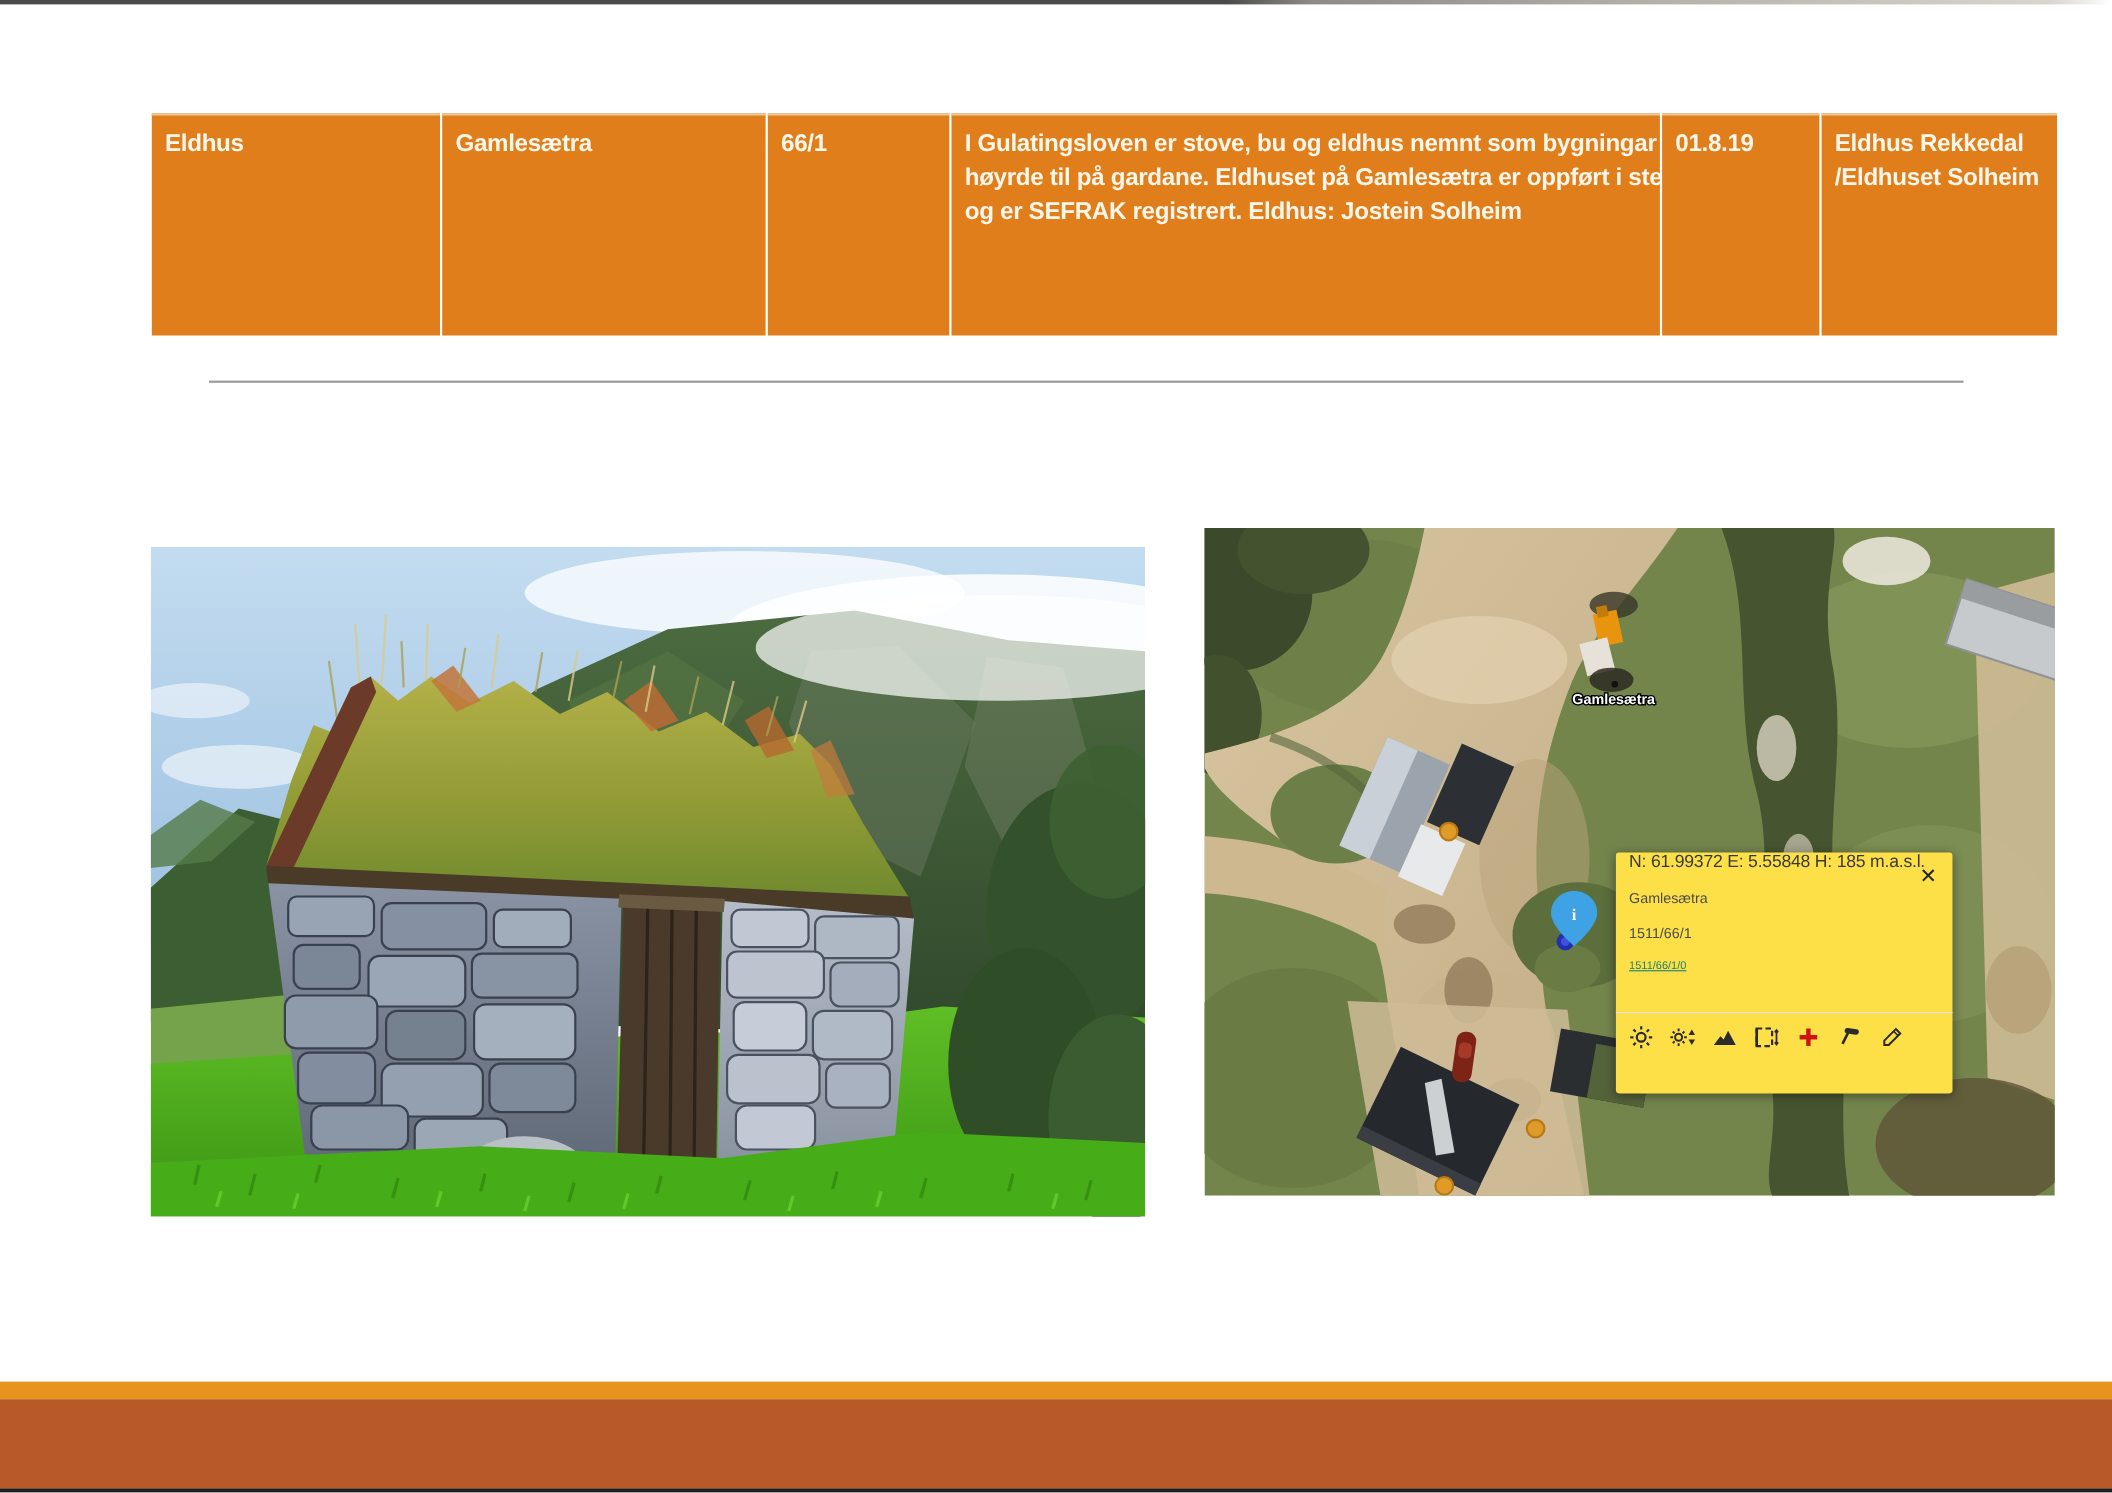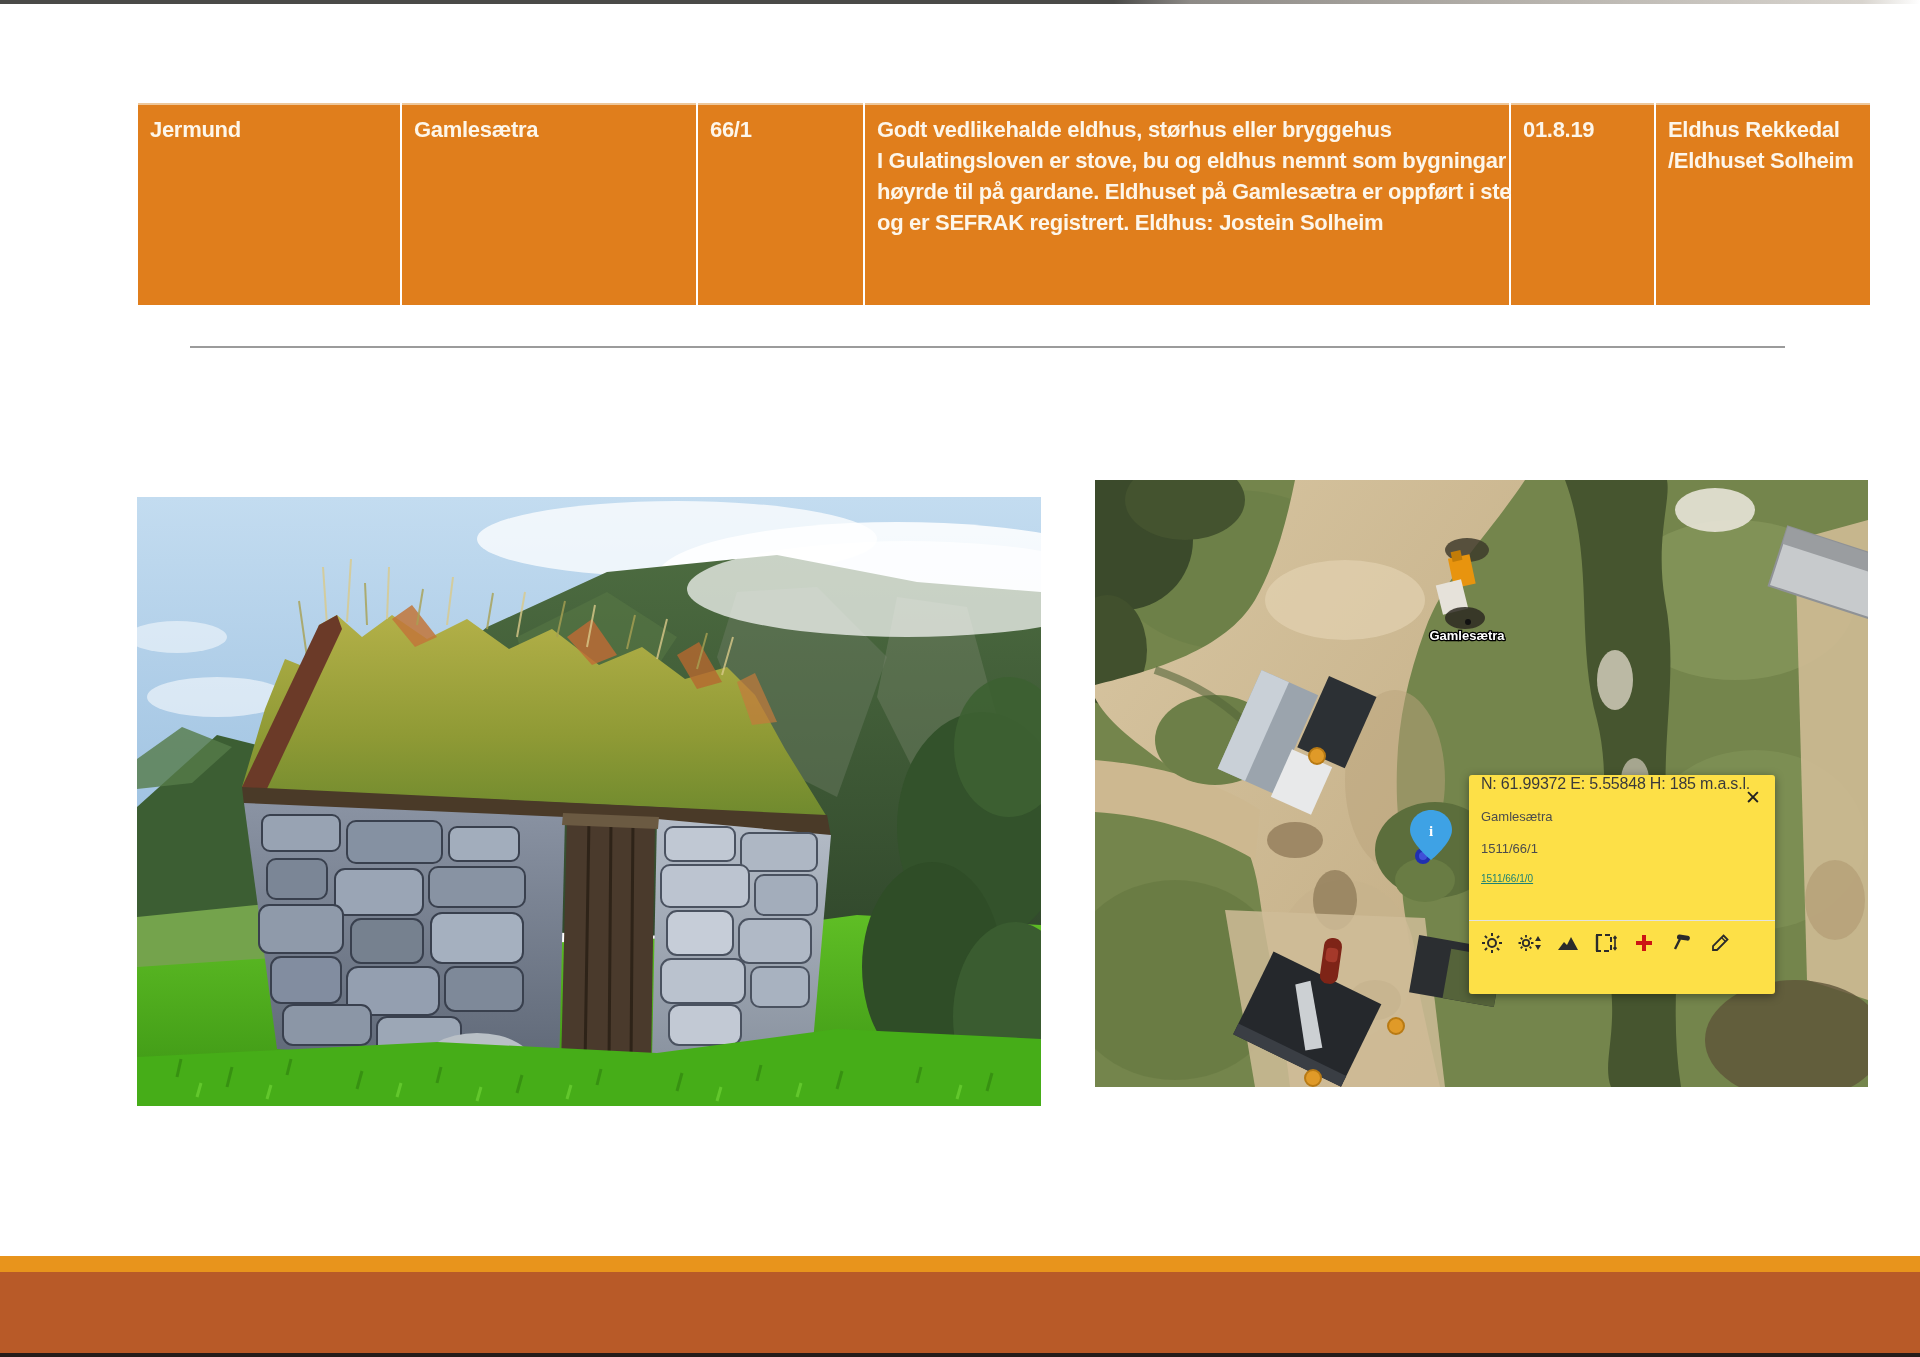--- a/index.html
+++ b/index.html
@@ -45,30 +45,29 @@
   .foot-dark{position:absolute;left:0;top:1353px;width:1920px;height:4px;background:#241c1a;}
 </style>
 </head>
 <body>
 
 <div class="slide">
   <div class="topline"></div>
 
   <div class="rec-table">
     <div class="cell">
-      <span>Jermund</span>
+      <span>Eldhus</span>
     </div>
     <div class="cell">
       <span>Gamlesætra</span>
     </div>
     <div class="cell">
       <span>66/1</span>
     </div>
     <div class="cell">
-      <div class="ln">Godt vedlikehalde eldhus, størhus eller bryggehus</div>
       <div class="ln">I Gulatingsloven er stove, bu og eldhus nemnt som bygningar som</div>
       <div class="ln">høyrde til  på gardane. Eldhuset på Gamlesætra er oppført i stein</div>
       <div class="ln">og er SEFRAK registrert. Eldhus: Jostein Solheim</div>
     </div>
     <div class="cell">
       <span>01.8.19</span>
     </div>
     <div class="cell">
       <div>Eldhus Rekkedal</div>
       <div>/Eldhuset Solheim</div>

